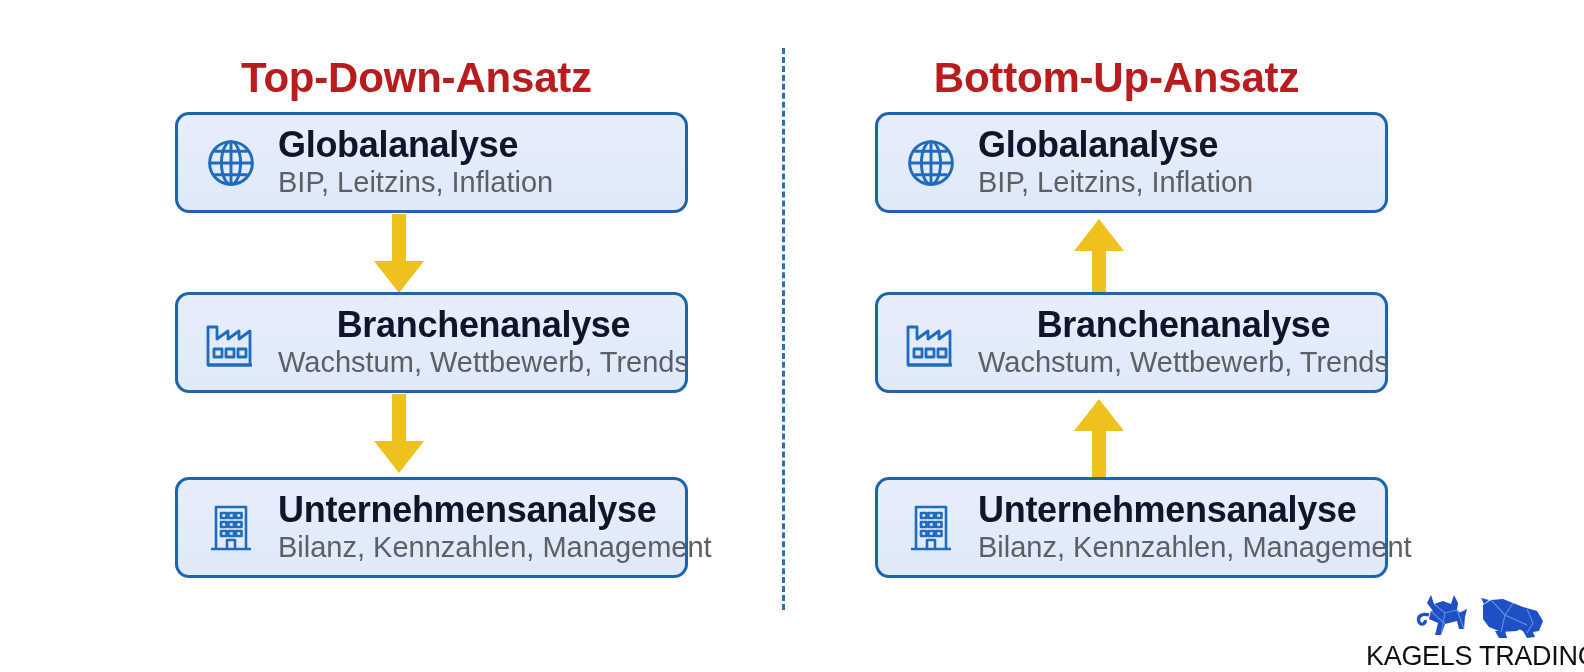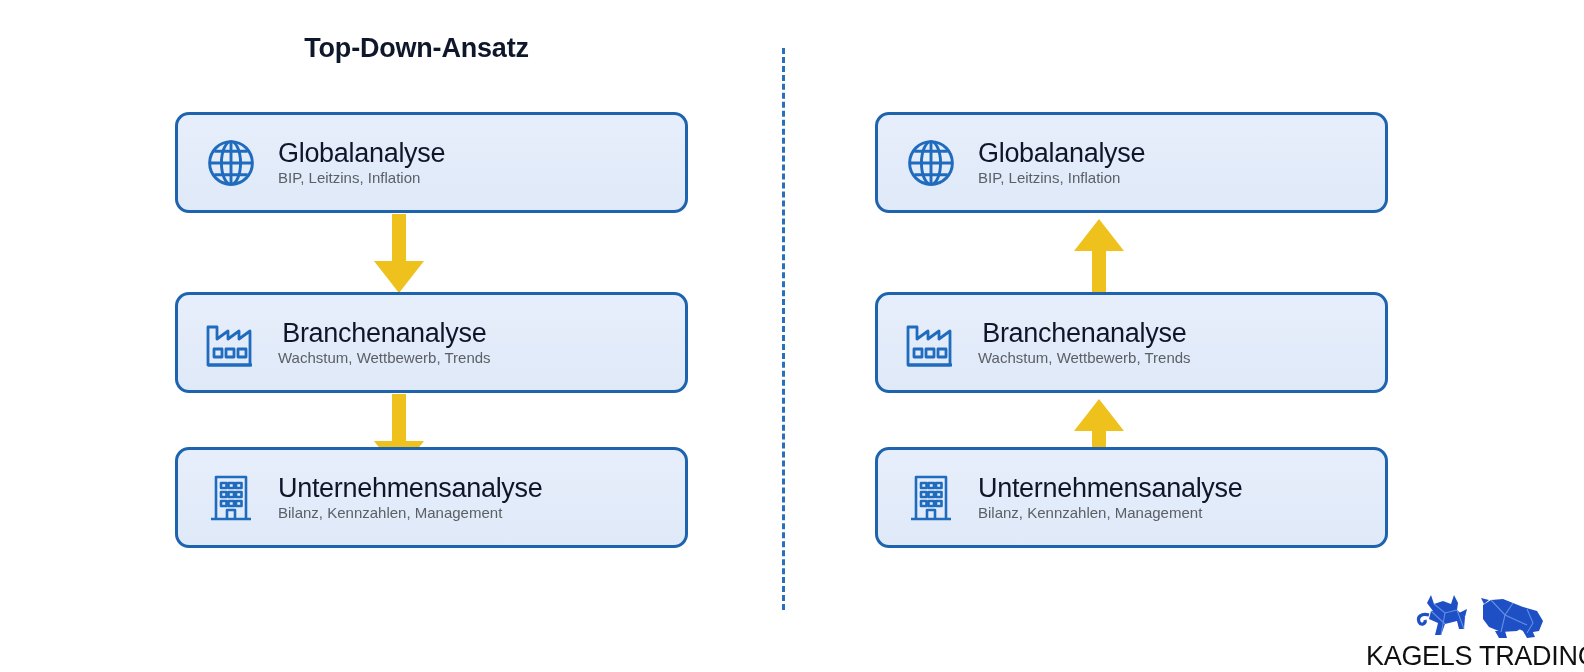--- a/index.html
+++ b/index.html
@@ -20,28 +20,28 @@
   .column {
     position: absolute;
     top: 0;
     height: 672px;
   }
   #col-left  { left: 140px;  width: 600px; }
   #col-right { left: 840px;  width: 600px; }
 
   .col-title {
     position: absolute;
-    top: 33px;
+    top: 54px;
     left: 0;
     width: 553px;
     text-align: center;
-    font-size: 27px;
+    font-size: 42px;
     font-weight: bold;
     letter-spacing: -0.2px;
-    color: #0f172a;
+    color: #b91c1c;
     white-space: nowrap;
   }
   #col-right .col-title { width: 553px; }
 
   
   .divider {
     position: absolute;
     left: 782px;
     top: 48px;
     width: 0;
@@ -58,42 +58,42 @@
     box-sizing: border-box;
     border: 3px solid #1e63ad;
     border-radius: 14px;
     background: linear-gradient(180deg, #e7eefb 0%, #dfe9f8 100%);
     display: flex;
     align-items: center;
     padding-left: 22px;
   }
   .card.pos1 { top: 112px; }
   .card.pos2 { top: 292px; text-align: center; }
-  .card.pos3 { top: 447px; }
+  .card.pos3 { top: 477px; }
 
   .card-icon {
     width: 62px;
     height: 62px;
     flex: 0 0 62px;
     display: flex;
     align-items: center;
     justify-content: center;
     margin-right: 16px;
   }
   .card-text { display: flex; flex-direction: column; justify-content: center; }
   .card-title {
-    font-size: 27px;
-    font-weight: normal;
+    font-size: 36px;
+    font-weight: bold;
     color: #10162a;
     line-height: 1.12;
     letter-spacing: -0.3px;
     white-space: nowrap;
   }
   .card-sub {
-    font-size: 15px;
+    font-size: 29px;
     color: #5c6066;
     line-height: 1.2;
     margin-top: 0;
     white-space: nowrap;
   }
 
   
   .arrow {
     position: absolute;
     left: 222px;
@@ -196,20 +196,21 @@
       <span class="card-title">Unternehmensanalyse</span>
       <span class="card-sub">Bilanz, Kennzahlen, Management</span>
     </span>
   </div>
 </div>
 
 <div class="divider"></div>
 
 <div class="column" id="col-right">
 
+  <div class="col-title">Bottom-Up-Ansatz</div>
 
   <div class="card pos1">
     <span class="card-icon">
       <svg width="54" height="54" viewBox="0 0 48 48" fill="none" stroke="#1f6bbd" stroke-width="2.6">
         <circle cx="24" cy="24" r="19"></circle>
         <ellipse cx="24" cy="24" rx="8.5" ry="19"></ellipse>
         <line x1="5" y1="24" x2="43" y2="24"></line>
         <line x1="9.2" y1="13.5" x2="38.8" y2="13.5"></line>
         <line x1="9.2" y1="34.5" x2="38.8" y2="34.5"></line>
         <line x1="24" y1="5" x2="24" y2="43"></line>

